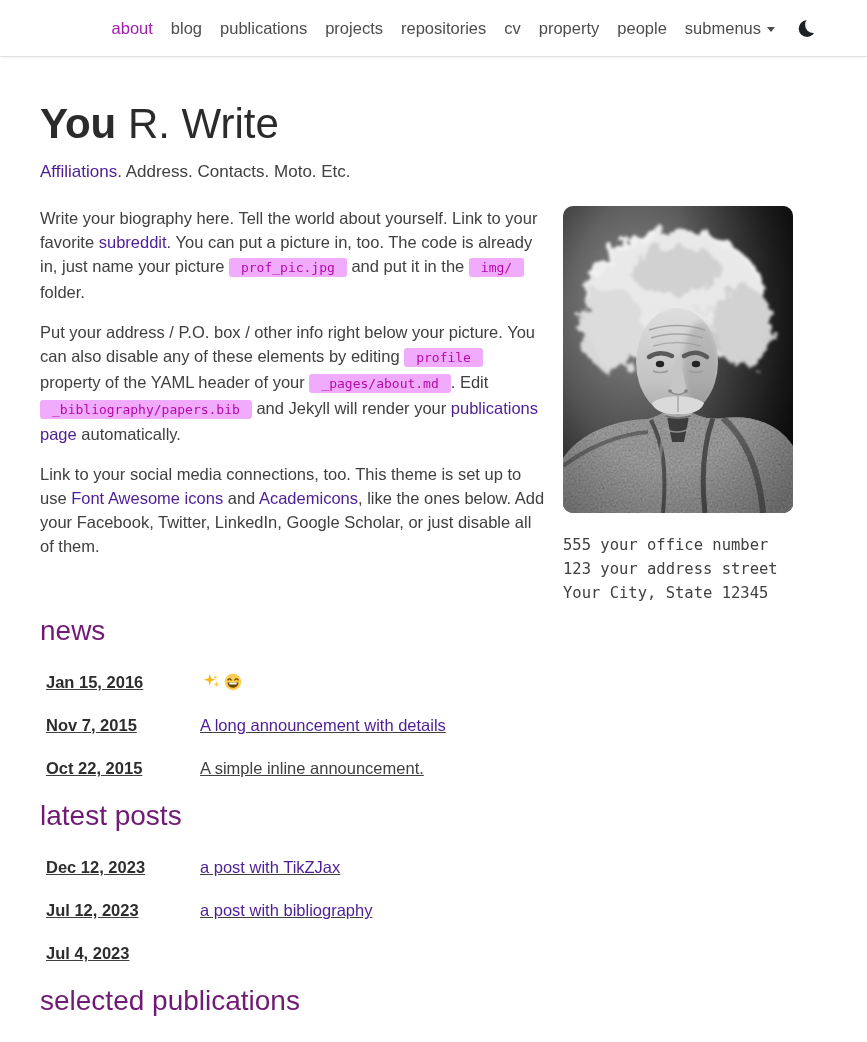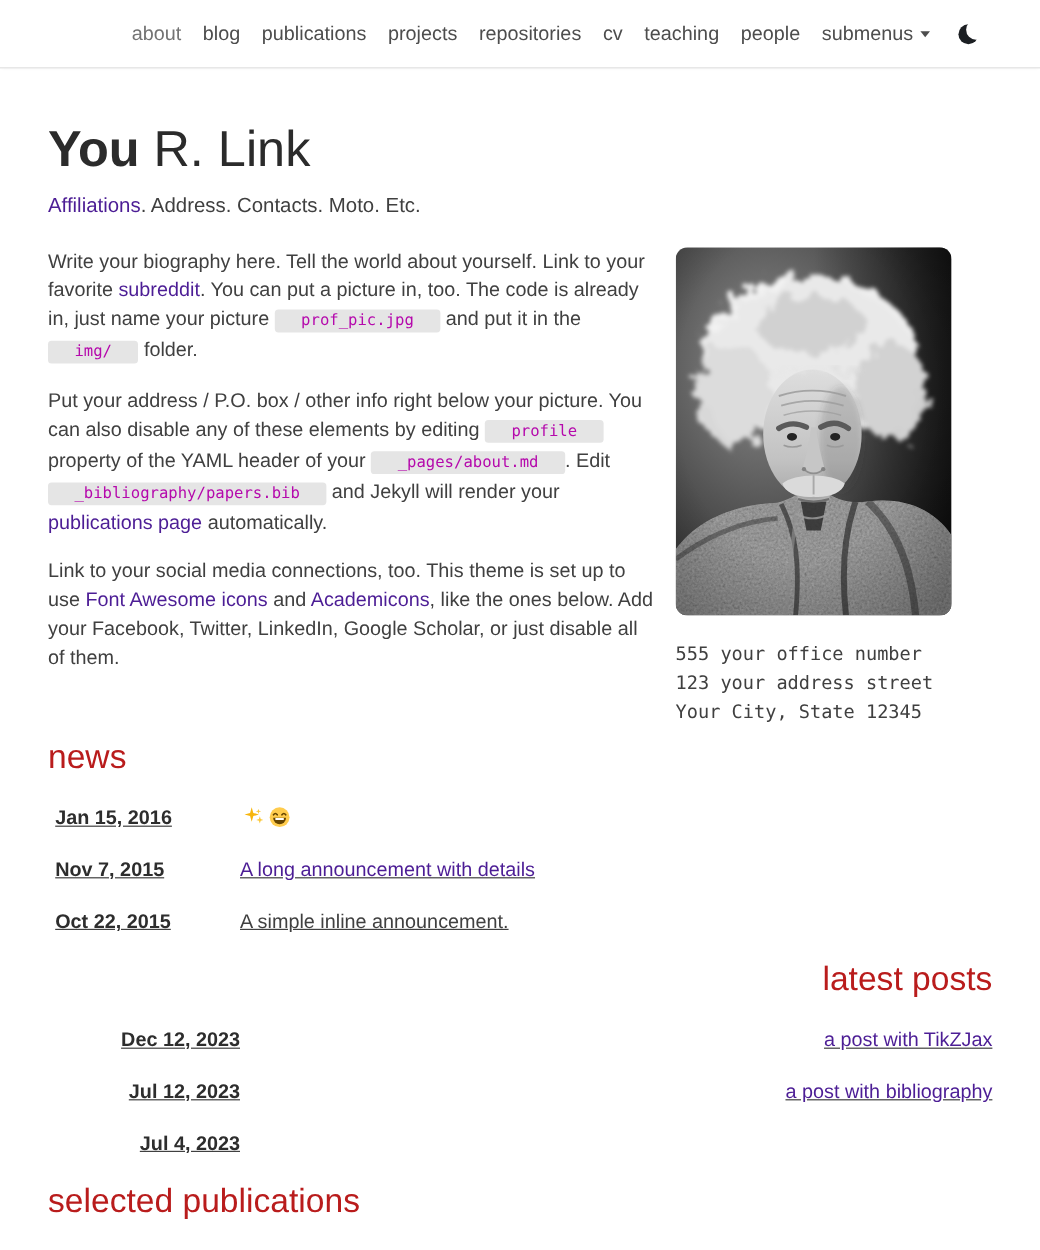--- a/index.html
+++ b/index.html
@@ -23,21 +23,21 @@
     padding: 0 48px 0 20px;
   }
   .nav-item {
     padding: 0 9px;
     font-size: 16.5px;
     color: #4d4d4d;
     text-decoration: none;
     cursor: pointer;
     white-space: nowrap;
   }
-  .nav-item.active { color: #737373; }
+  .nav-item.active { color: #a21caf; }
   .caret-down {
     display: inline-block;
     width: 0; height: 0;
     border-left: 4.5px solid transparent;
     border-right: 4.5px solid transparent;
     border-top: 5px solid #4d4d4d;
     margin-left: 6px;
     vertical-align: 2px;
   }
   .theme-toggle {
@@ -89,79 +89,79 @@
   p.bio-p {
     margin: 0 0 16px;
     font-size: 16.5px;
     line-height: 24px;
     color: #404040;
   }
   code.chip {
     font-family: "DejaVu Sans Mono", "Liberation Mono", monospace;
     font-size: 13px;
     color: #b509ac;
-    background: #e5e5e5;
-    padding: 2px 22px;
+    background: #f0abfc;
+    padding: 2px 12px;
     border-radius: 3px;
     white-space: nowrap;
   }
 
   
   section.news { clear: both; padding-top: 1px; }
   section h2 {
     font-size: 28px;
     font-weight: 400;
-    color: #b91c1c;
+    color: #701a75;
     margin: 0 0 22px;
     line-height: 34px;
   }
   .row {
     display: grid;
     grid-template-columns: 160px 1fr;
     margin-bottom: 19px;
     font-size: 16.5px;
     line-height: 24px;
     text-decoration: underline;
   }
   .row .date { font-weight: 700; color: #2d2d2d; padding-left: 6px; white-space: nowrap; }
   .row .content { color: #404040; }
-  section.posts { margin-top: 12px; text-align: right; }
+  section.posts { margin-top: 12px; }
   section.pubs { margin-top: 14px; padding-bottom: 28px; }
 
   .emoji { display: inline-block; vertical-align: -3px; margin-left: 3px; }
 </style>
 </head>
 <body>
 
 <nav class="navbar">
   <a class="nav-item active">about</a>
   <a class="nav-item">blog</a>
   <a class="nav-item">publications</a>
   <a class="nav-item">projects</a>
   <a class="nav-item">repositories</a>
   <a class="nav-item">cv</a>
-  <a class="nav-item">teaching</a>
+  <a class="nav-item">property</a>
   <a class="nav-item">people</a>
   <a class="nav-item"><span>submenus</span><i class="caret-down"></i></a>
   <button class="theme-toggle">
     <svg width="19" height="19" viewBox="0 0 19 19">
       <defs>
           <mask id="moonMask">
             <rect width="19" height="19" fill="#fff"></rect>
             <circle cx="15.4" cy="5.8" r="8.3" fill="#000"></circle>
           </mask>
         </defs>
       <circle cx="9" cy="9.6" r="8.3" fill="#1c1f23" mask="url(#moonMask)"></circle>
     </svg>
   </button>
 </nav>
 
 <main>
 
-  <h1 class="post-title"><span class="bold">You</span><span> R. Link</span></h1>
+  <h1 class="post-title"><span class="bold">You</span><span> R. Write</span></h1>
   <p class="desc"><a class="link">Affiliations</a><span>. Address. Contacts. Moto. Etc.</span></p>
 
   <div class="bio-wrap">
 
     <aside class="profile">
       <div class="profile-img">
         <svg width="230" height="307" viewBox="0 0 230 307">
           <defs>
             <radialGradient id="bgGrad" cx="32%" cy="32%" r="90%">
               <stop offset="0%" stop-color="#8d8d8d"></stop>

